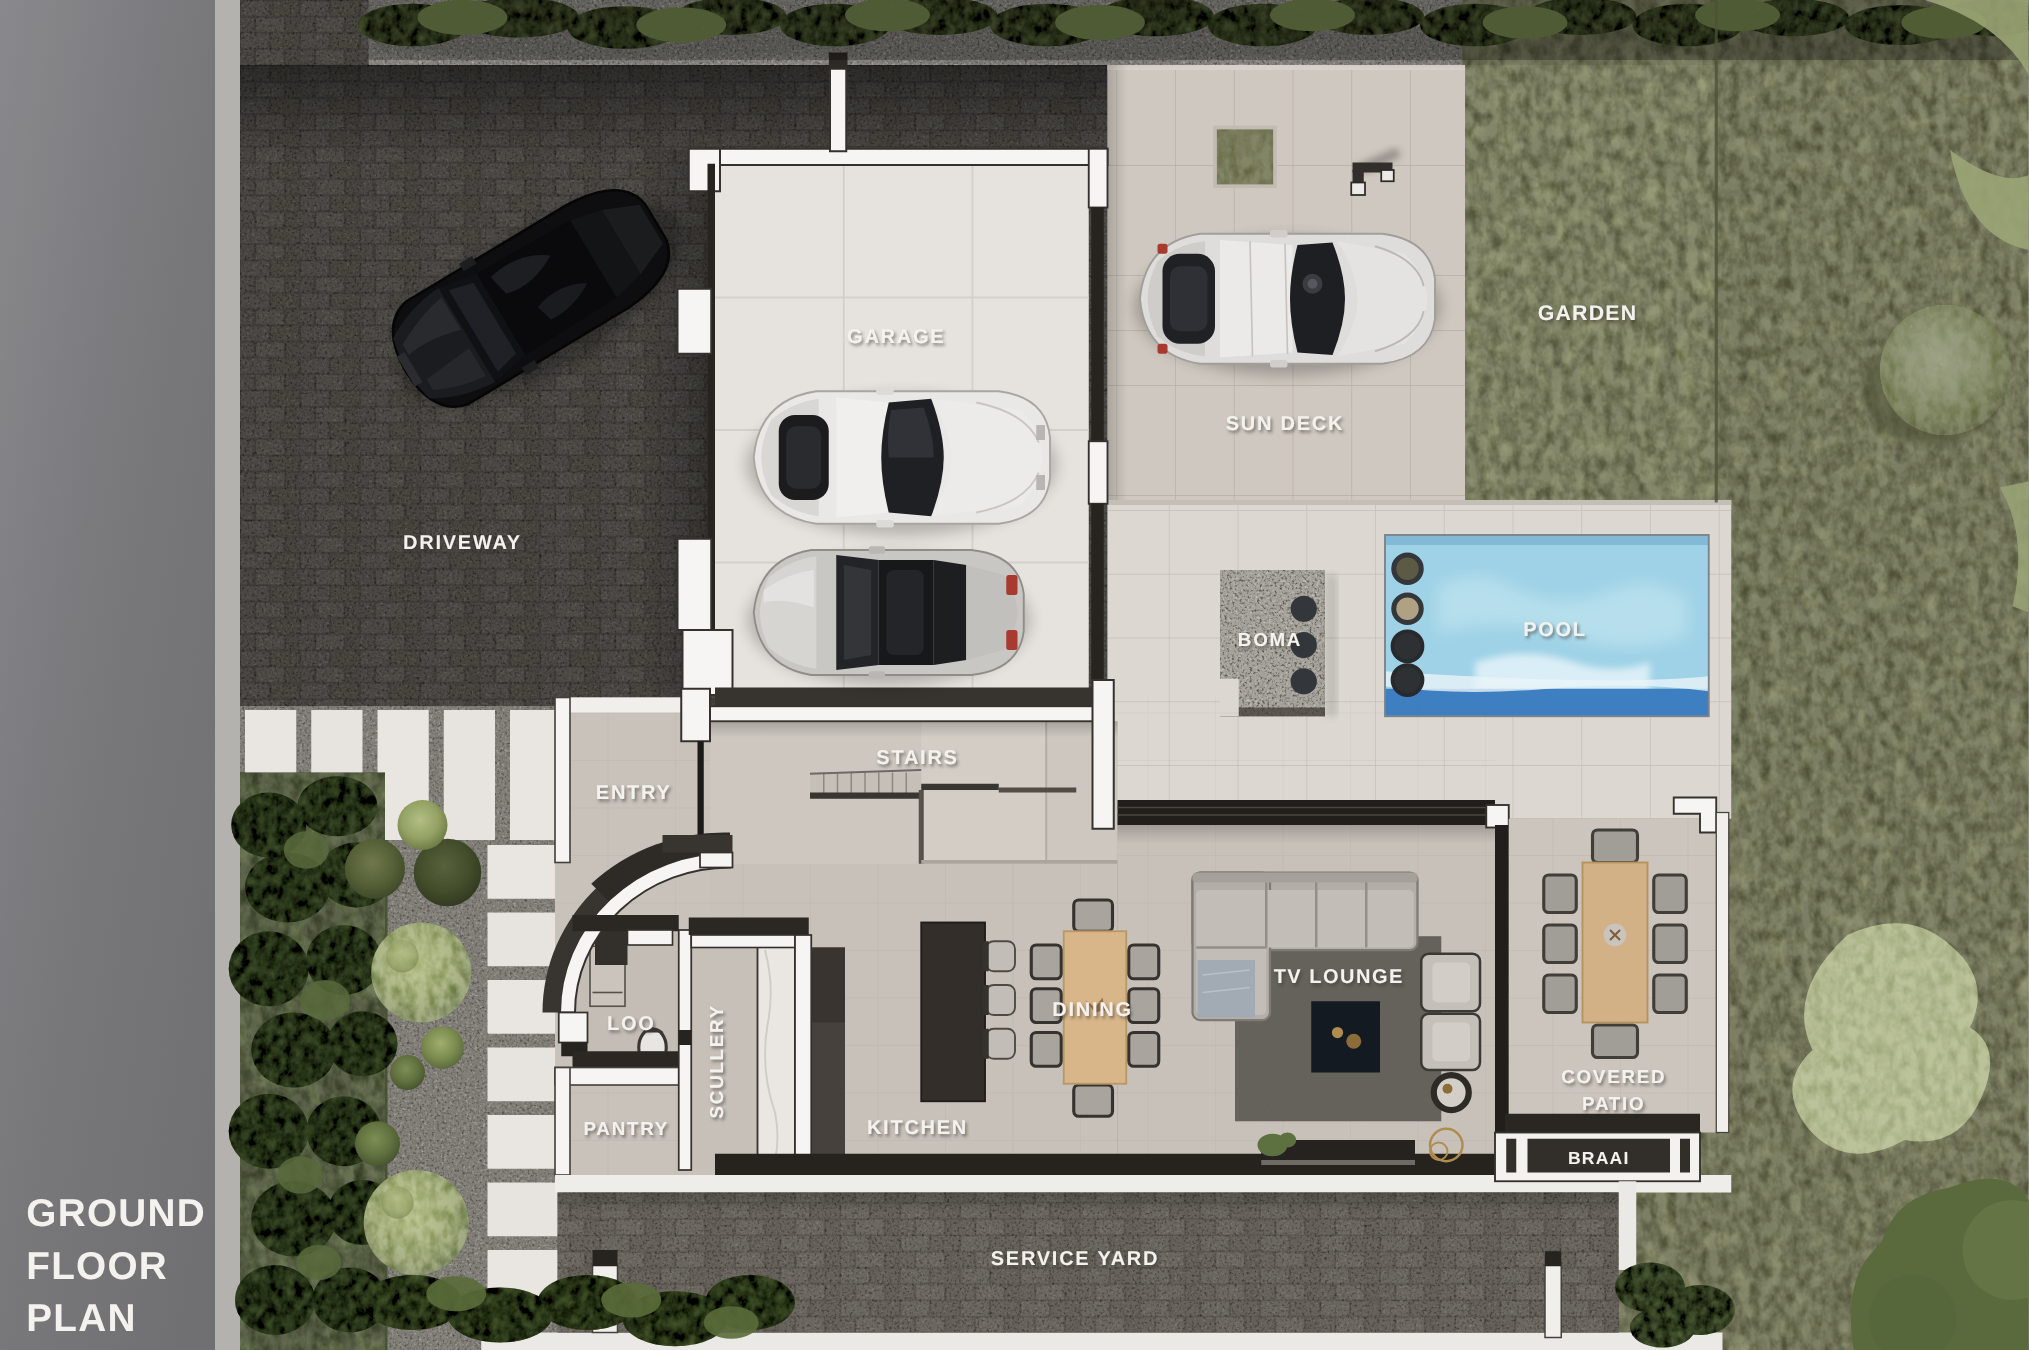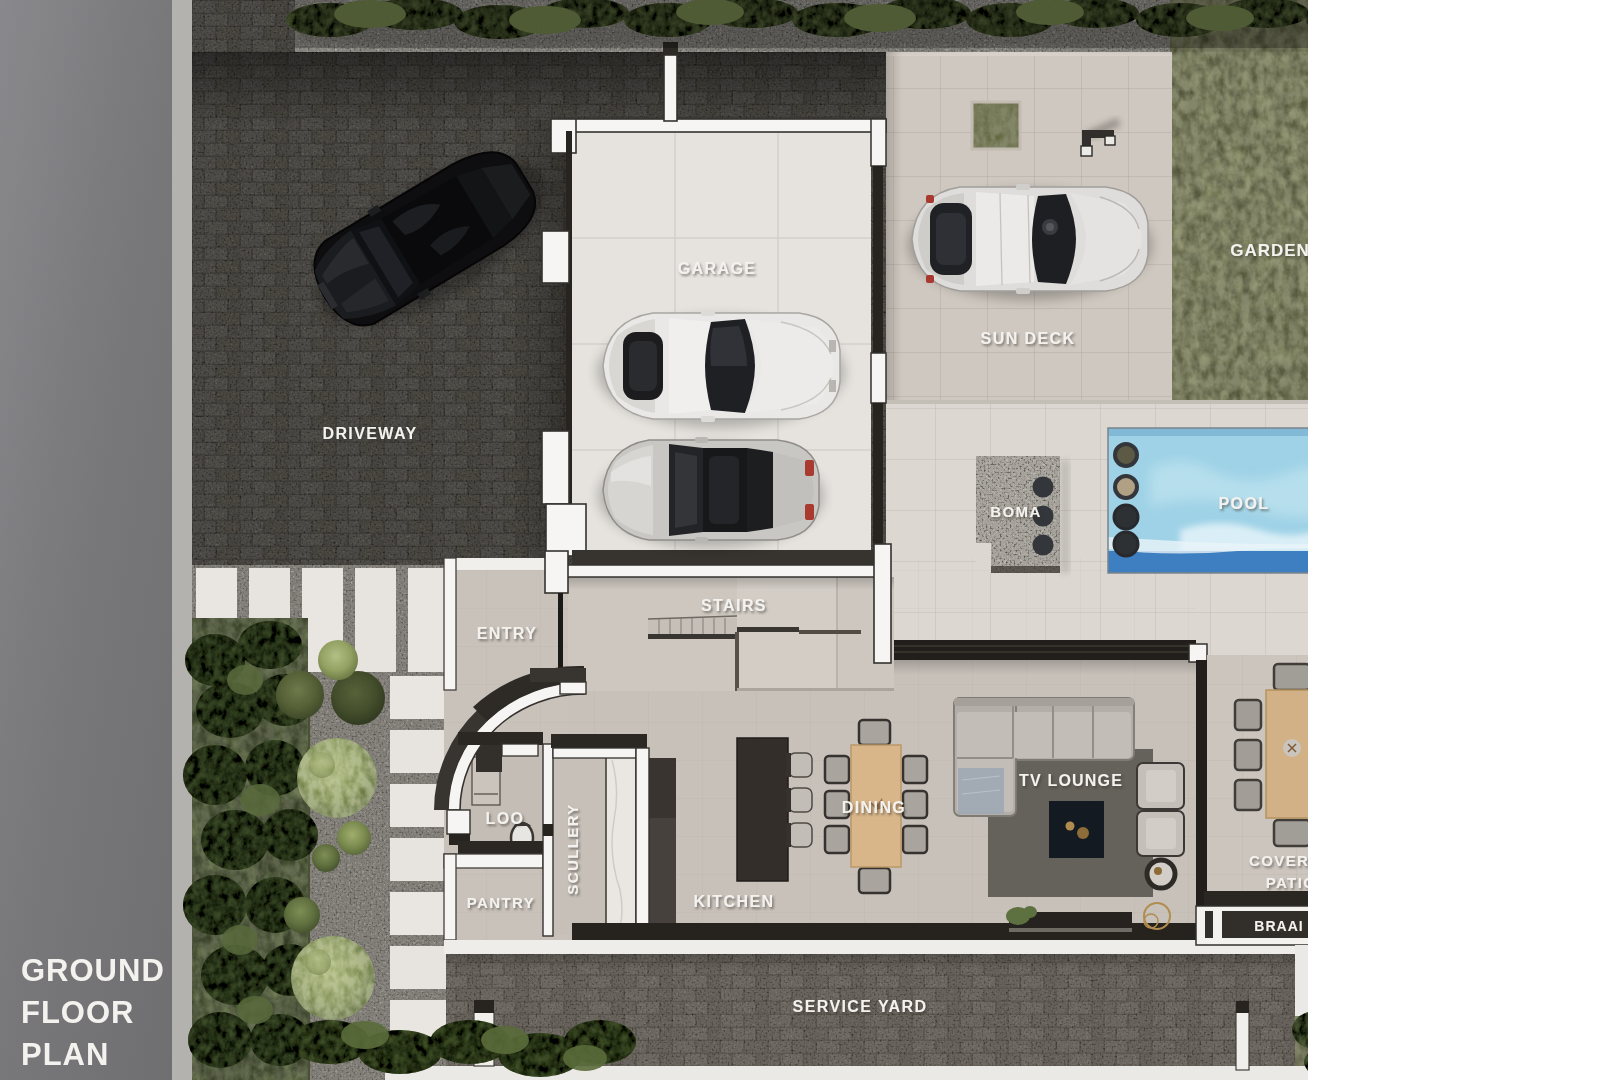--- a/index.html
+++ b/index.html
@@ -1,16 +1,16 @@
 <!DOCTYPE html>
 <html><head>
 <meta charset="utf-8">
 <style>
 html,body{margin:0;padding:0;background:#ffffff;}
-#wrap{position:relative;width:1308px;height:1080px;overflow:hidden;font-family:"Liberation Sans",sans-serif;}
+#wrap{position:relative;width:1623px;height:1080px;overflow:hidden;font-family:"Liberation Sans",sans-serif;}
 text{font-family:"Liberation Sans",sans-serif;font-weight:bold;fill:#f4f2ee;}
 </style>
 </head>
 <body>
 <div id="wrap">
 <svg width="1623" height="1080" viewBox="0 0 1623 1080" xmlns="http://www.w3.org/2000/svg">
 <defs>
 <filter id="nD" x="0%" y="0%" width="100%" height="100%">
 <feTurbulence type="fractalNoise" baseFrequency="0.7" numOctaves="2" seed="7" result="t"></feTurbulence>
 <feColorMatrix in="t" type="matrix" values="0 0 0 0 0  0 0 0 0 0  0 0 0 0 0  0.9 0.9 0.9 0 0" result="n"></feColorMatrix>

